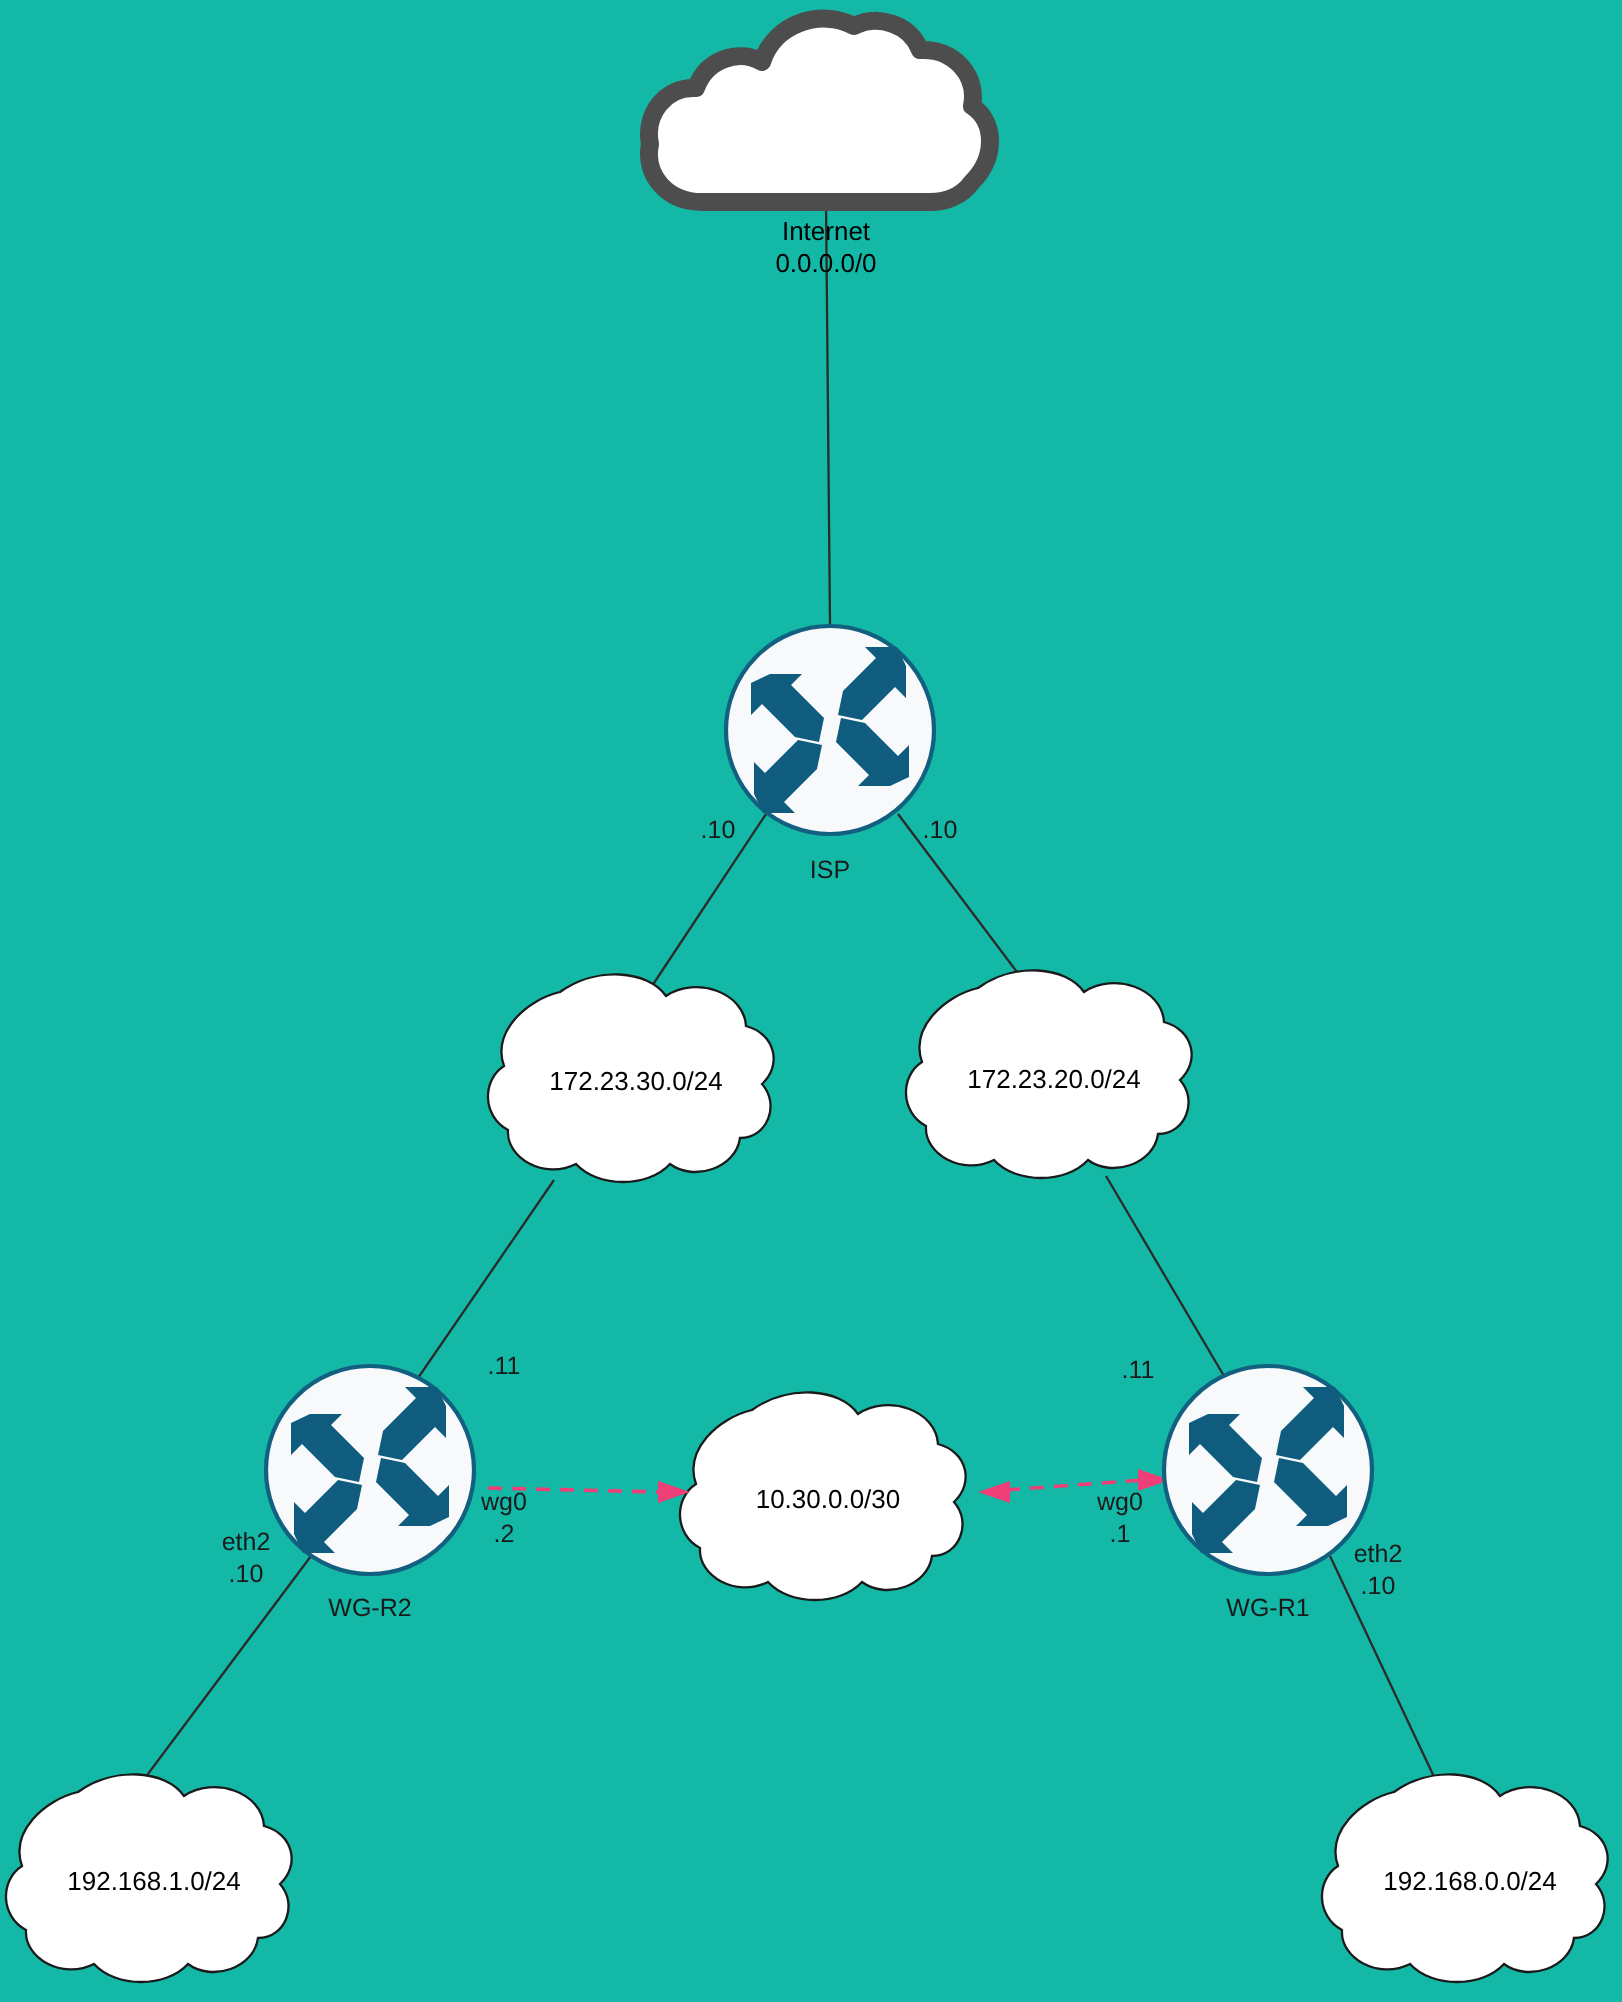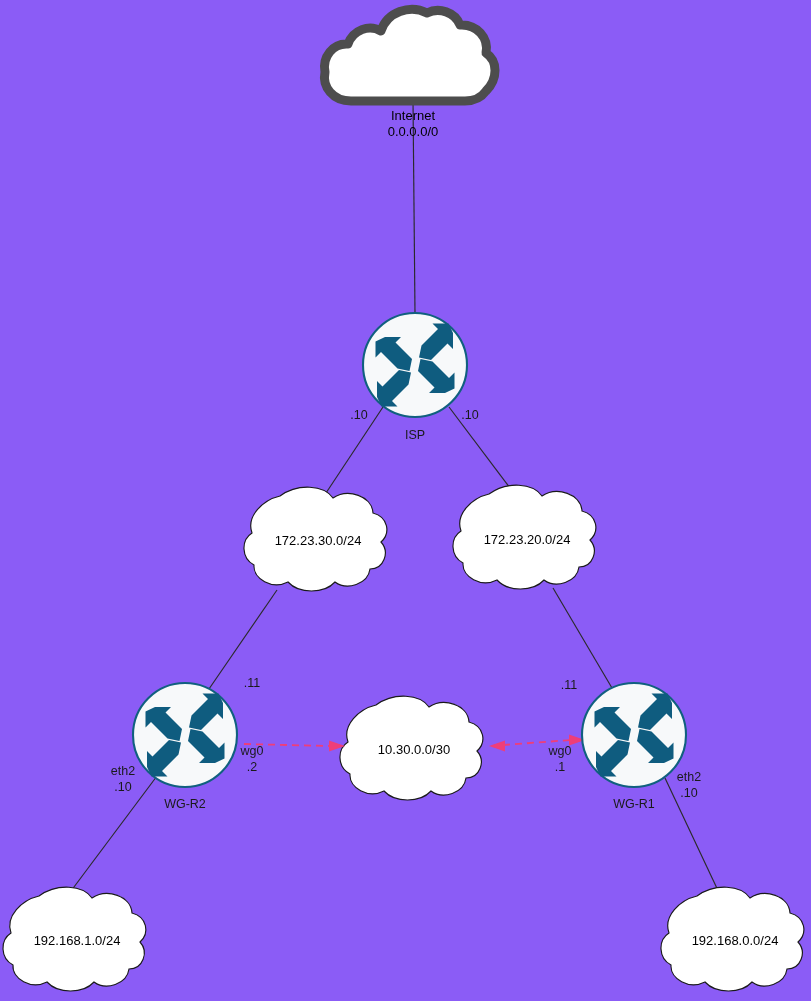--- a/index.html
+++ b/index.html
@@ -8,21 +8,21 @@
     padding: 0;
     background: #ffffff;
   }
   body {
     font-family: "Liberation Sans", sans-serif;
   }
   #diagram-canvas {
     position: relative;
     width: 811px;
     height: 1001px;
-    background: #8b5cf6;
+    background: #14b8a6;
     overflow: hidden;
   }
   #diagram-svg {
     position: absolute;
     top: 0;
     left: 0;
     width: 811px;
     height: 1001px;
   }
   .label-text {

